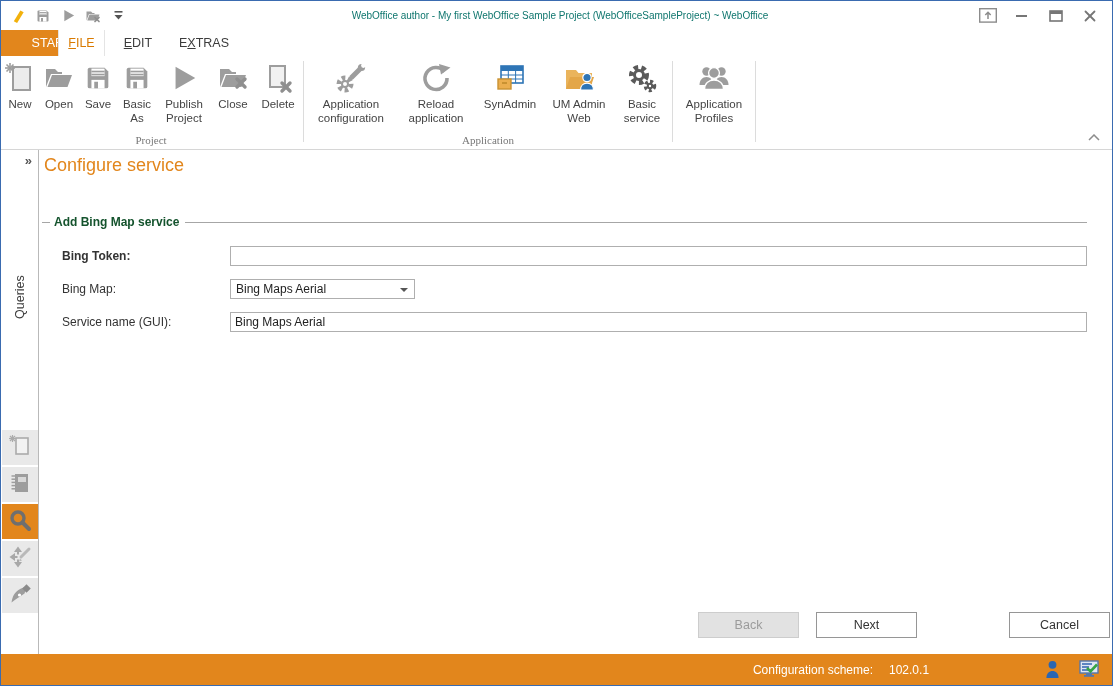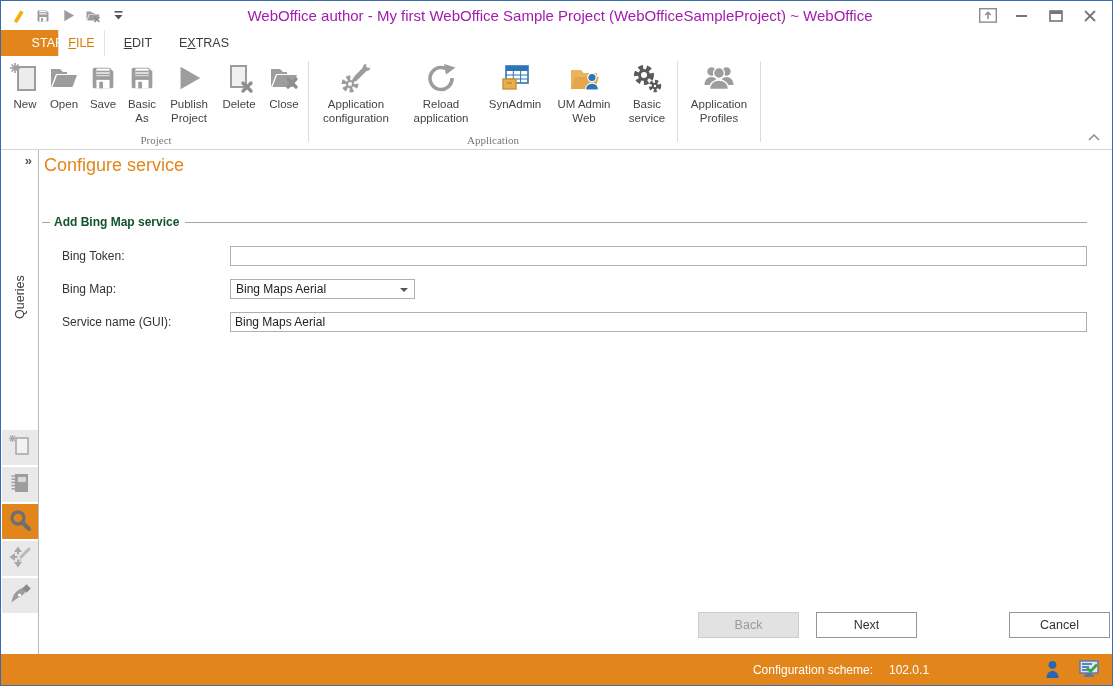--- a/index.html
+++ b/index.html
@@ -4,35 +4,35 @@
 <style>
   * { box-sizing: border-box; margin: 0; padding: 0; }
   html,body { width:1113px; height:686px; overflow:hidden; }
   body { font-family:"Liberation Sans", sans-serif; background:#fff; }
   .window { width:1113px; height:686px; border:1px solid #3a6bb0; display:flex; flex-direction:column; background:#fff; }
 
   
   .titlebar { height:29px; display:flex; align-items:center; position:relative; background:#fff; flex:0 0 auto; }
   .qat { display:flex; align-items:center; gap:7px; padding-left:8px; }
   .qat-btn { display:flex; align-items:center; justify-content:center; width:18px; height:18px; }
-  .title-text { position:absolute; left:7px; right:0; text-align:center; font-size:15px; color:#a21caf; pointer-events:none; }
+  .title-text { position:absolute; left:7px; right:0; text-align:center; font-size:10px; color:#0f766e; pointer-events:none; }
   .win-controls { margin-left:auto; display:flex; align-items:center; gap:14px; padding-right:12px; z-index:2; }
   .win-btn { display:flex; align-items:center; justify-content:center; width:20px; height:16px; }
 
   
   .tabbar { height:26px; display:flex; align-items:stretch; background:#fff; flex:0 0 auto; }
   .tab { display:flex; align-items:center; justify-content:center; font-size:12.5px; color:#3c3c3c; cursor:default; }
   .tab-start { width:57px; background:#e2861c; color:#fff;padding-left:44px; }
   .tab-file { width:47px; color:#d97a00; border-left:1px solid #e4e4e4; border-right:1px solid #e4e4e4; background:#fff; }
   .tab-edit { width:66px; }
   .tab-extras { width:66px; }
   .u { text-decoration:underline; }
 
   
-  .ribbon { height:94px; background:#fff; border-bottom:1px solid #d6d6d6; display:flex; padding-left:5px; position:relative; flex:0 0 auto; }
+  .ribbon { height:94px; background:#fff; border-bottom:1px solid #d6d6d6; display:flex; position:relative; flex:0 0 auto; }
   .rgroup { display:flex; flex-direction:column; }
   .btnrow { display:flex; align-items:flex-start; flex:1; }
   .rbtn { display:flex; flex-direction:column; align-items:center; padding-top:3px; height:76px; }
   .ricon { height:38px; display:flex; align-items:center; justify-content:center; }
   .rtext { font-size:11.5px; color:#444; text-align:center; line-height:1.18; margin-top:1px; }
   .grouplabel { text-align:center; font-size:11px; color:#777; padding-bottom:3px;font-family:Liberation Serif, serif; }
   .rsep { width:1px; background:#dcdcdc; margin:5px 2px 7px 2px; }
   .ribbon-collapse { position:absolute; right:12px; bottom:4px; }
 
   
@@ -53,21 +53,21 @@
   .step.sep { border-left:1px solid #9b9b9b; }
 
   .form-section { margin:39px 25px 0 3px; }
   .legend-row { display:flex; align-items:center; height:16px; }
   .leg-dash { width:8px; height:1px; background:#a6a6a6; }
   .leg-text { font-size:12px; font-weight:bold; color:#14532d; padding:0 6px 0 4px; }
   .leg-line { flex:1; height:1px; background:#a6a6a6; }
   .frow { display:flex; align-items:center; margin-top:13px; padding-left:20px; }
   .frow.first { margin-top:16px; }
   .flabel { width:168px; font-size:12px; color:#333; flex:0 0 auto; }
-  .flabel.bold { font-weight:normal; }
+  .flabel.bold { font-weight:bold; }
   .tinput { flex:1; height:20px; border:1px solid #afafaf; font-family:"Liberation Sans",sans-serif; font-size:12px; color:#222; padding:0 4px; outline:none; }
   .combo { width:185px; height:20px; border:1px solid #afafaf; position:relative; display:flex; align-items:center; font-size:12px; color:#222; padding:0 18px 0 5px; cursor:pointer; background:#fff; }
   .combo .caret { position:absolute; right:6px; top:8px; width:0; height:0; border-left:4px solid transparent; border-right:4px solid transparent; border-top:4px solid #555; }
 
   .action-btn { position:absolute; width:101px; height:26px; font-family:"Liberation Sans",sans-serif; font-size:12.5px; display:flex; align-items:center; justify-content:center; cursor:pointer; }
   .btn-back { left:659px; top:462px; background:#e2e2e2; border:1px solid #cdcdcd; color:#9b9b9b; }
   .btn-next { left:777px; top:462px; background:#fff; border:1px solid #969696; color:#333; }
   .btn-cancel { left:970px; top:462px; background:#fff; border:1px solid #969696; color:#333; }
 
   
@@ -223,44 +223,44 @@
           <span class="rtext">Basic As</span>
         </div>
         <div class="rbtn" style="width:54px">
           <span class="ricon">
             <svg width="30" height="30" viewBox="0 0 32 32">
                 <polygon points="7,4 28,16 7,28" fill="#9d9d9d"></polygon>
               </svg>
           </span>
           <span class="rtext">Publish Project</span>
         </div>
-        <div class="rbtn" style="width:46px">
-          <span class="ricon">
-            <svg width="32" height="32" viewBox="0 0 32 32">
-                <rect x="8" y="4" width="15" height="21" fill="#f1f1f1" stroke="#9d9d9d" stroke-width="2"></rect>
-                <g stroke="#8f8f8f" stroke-width="3.4" stroke-linecap="round">
-                  <line x1="20" y1="21" x2="28" y2="29"></line>
-                  <line x1="28" y1="21" x2="20" y2="29"></line>
-                </g>
-              </svg>
-          </span>
-          <span class="rtext">Delete</span>
-        </div>
         <div class="rbtn" style="width:44px">
           <span class="ricon">
             <svg width="32" height="32" viewBox="0 0 32 32">
                 <path d="M3 25V7h9l3 3h4v2H8L3 25z" fill="#9d9d9d"></path>
                 <path d="M4.5 25 9 13h20l-4.5 12z" fill="#9d9d9d"></path>
                 <g stroke="#8f8f8f" stroke-width="3.4" stroke-linecap="round">
                   <line x1="20" y1="17" x2="28" y2="25"></line>
                   <line x1="28" y1="17" x2="20" y2="25"></line>
                 </g>
               </svg>
           </span>
           <span class="rtext">Close</span>
+        </div>
+        <div class="rbtn" style="width:46px">
+          <span class="ricon">
+            <svg width="32" height="32" viewBox="0 0 32 32">
+                <rect x="8" y="4" width="15" height="21" fill="#f1f1f1" stroke="#9d9d9d" stroke-width="2"></rect>
+                <g stroke="#8f8f8f" stroke-width="3.4" stroke-linecap="round">
+                  <line x1="20" y1="21" x2="28" y2="29"></line>
+                  <line x1="28" y1="21" x2="20" y2="29"></line>
+                </g>
+              </svg>
+          </span>
+          <span class="rtext">Delete</span>
         </div>
       </div>
       <div class="grouplabel">Project</div>
     </div>
 
     <div class="rsep"></div>
 
     <div class="rgroup">
       <div class="btnrow">
         <div class="rbtn" style="width:90px">

